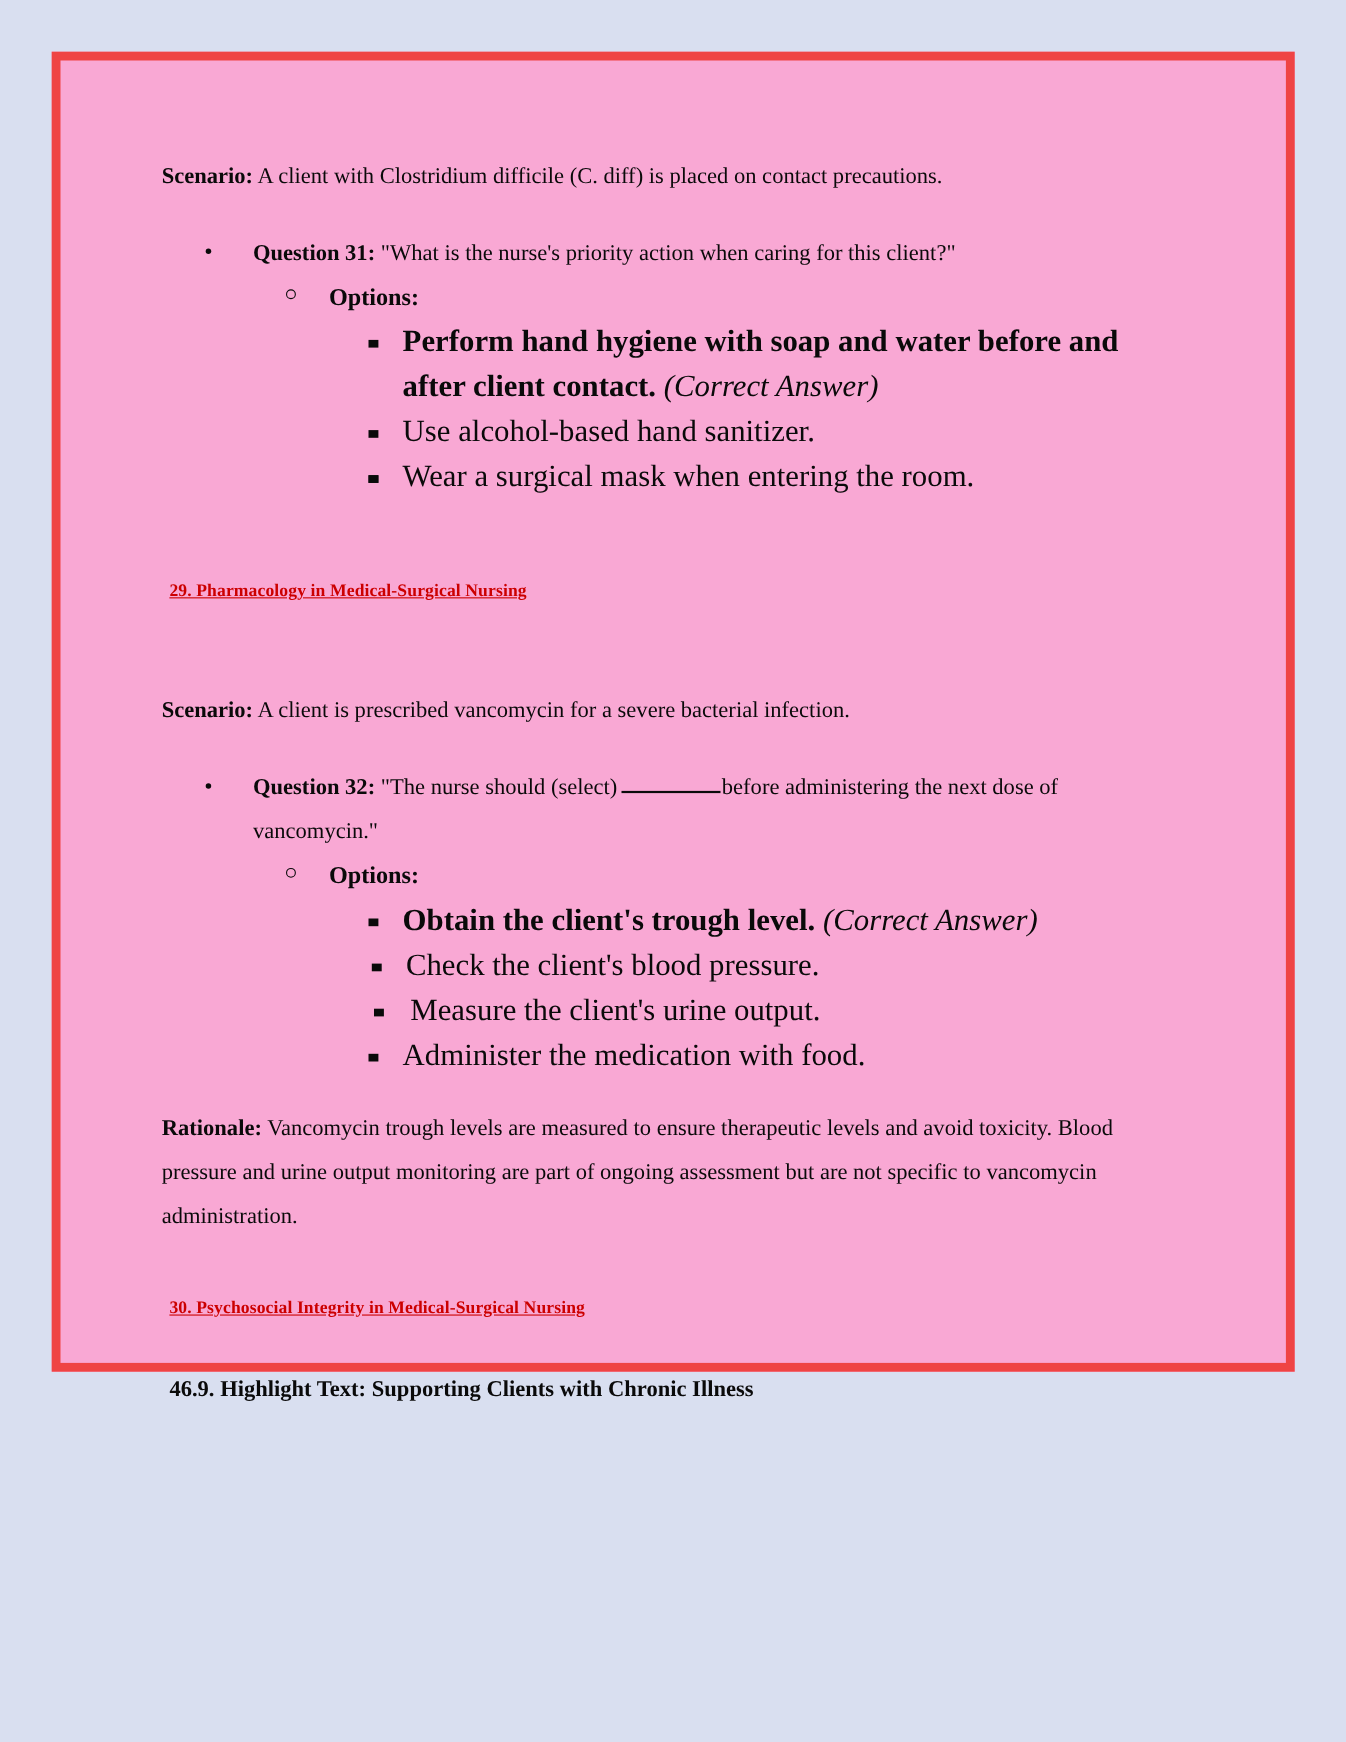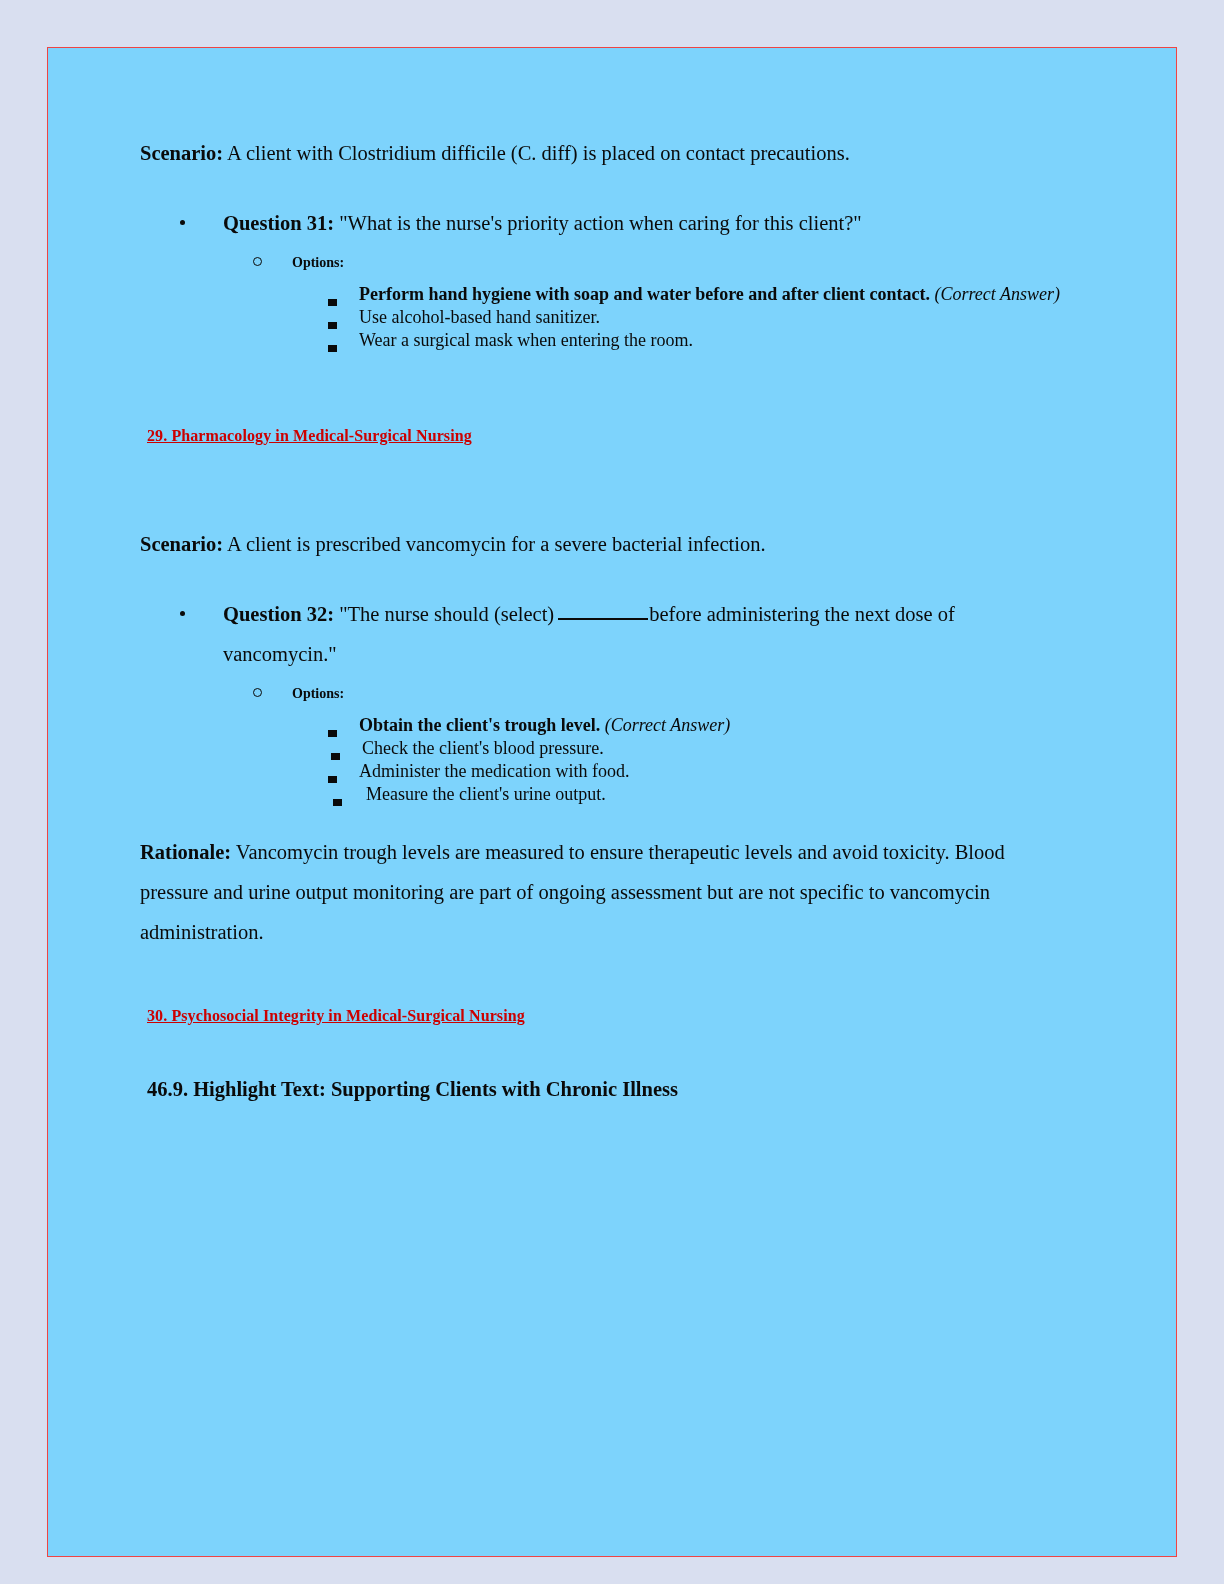--- a/index.html
+++ b/index.html
@@ -13,24 +13,24 @@
     font-family: "Liberation Serif", "DejaVu Serif", serif;
     color: #0a0a0a;
     overflow: hidden;
   }
 
   .page-frame {
     position: absolute;
     left: 47px;
     top: 47px;
     width: 1130px;
-    height: 1510px;
-    border: 1px solid #ef4444;
+    height: 1200px;
+    border: 8px solid #ef4444;
     box-sizing: border-box;
-    background: #7dd3fc;
+    background: #f9a8d4;
   }
 
   .doc-body {
     position: absolute;
     left: 92px;           
     top: 85px;            
     width: 930px;
   }
 
   
@@ -81,36 +81,36 @@
     position: absolute;
     left: 40px;
     top: 0;
     font-size: 20.5px;
     line-height: 40px;
   }
 
   .lvl2 {
     position: relative;
     padding-left: 152px;  
-    font-size: 14px;
+    font-size: 22px;
     line-height: 40px;
   }
   .lvl2 > .bullet {
     position: absolute;
     left: 113px;
     top: 1px;
     font-size: 15px;
     line-height: 40px;
   }
 
   .lvl3 {
     position: relative;
     padding-left: 219px;  
-    font-size: 18px;
-    line-height: 23px;
+    font-size: 28px;
+    line-height: 41px;
   }
   .lvl3 > .bullet {
     position: absolute;
     left: 188px;
     top: 0;
     line-height: 41px;
   }
   
   .lvl3.nudge-3 { padding-left: 222px; }
   .lvl3.nudge-3 > .bullet { left: 191px; }
@@ -224,28 +224,28 @@
     <div class="lvl3">
       <span class="bullet"><span class="sq"></span></span>
       <span class="opt-bold">Obtain the client's trough level.</span><span class="correct-tag"> (Correct Answer)</span>
     </div>
 
     <div class="lvl3 nudge-3">
       <span class="bullet"><span class="sq"></span></span>
       <span>Check the client's blood pressure.</span>
     </div>
 
+    <div class="lvl3 nudge-5">
+      <span class="bullet"><span class="sq"></span></span>
+      <span>Measure the client's urine output.</span>
+    </div>
+
     <div class="lvl3">
       <span class="bullet"><span class="sq"></span></span>
       <span>Administer the medication with food.</span>
-    </div>
-
-    <div class="lvl3 nudge-5">
-      <span class="bullet"><span class="sq"></span></span>
-      <span>Measure the client's urine output.</span>
     </div>
 
     <div class="spacer-26"></div>
 
     <p class="para"><b>Rationale:</b><span> Vancomycin trough levels are measured to ensure therapeutic levels and avoid toxicity. Blood pressure and urine output monitoring are part of ongoing assessment but are not specific to vancomycin administration.</span></p>
 
     <div class="spacer-48"></div>
 
     <h1 class="sec-heading">30. Psychosocial Integrity in Medical-Surgical Nursing</h1>
 

